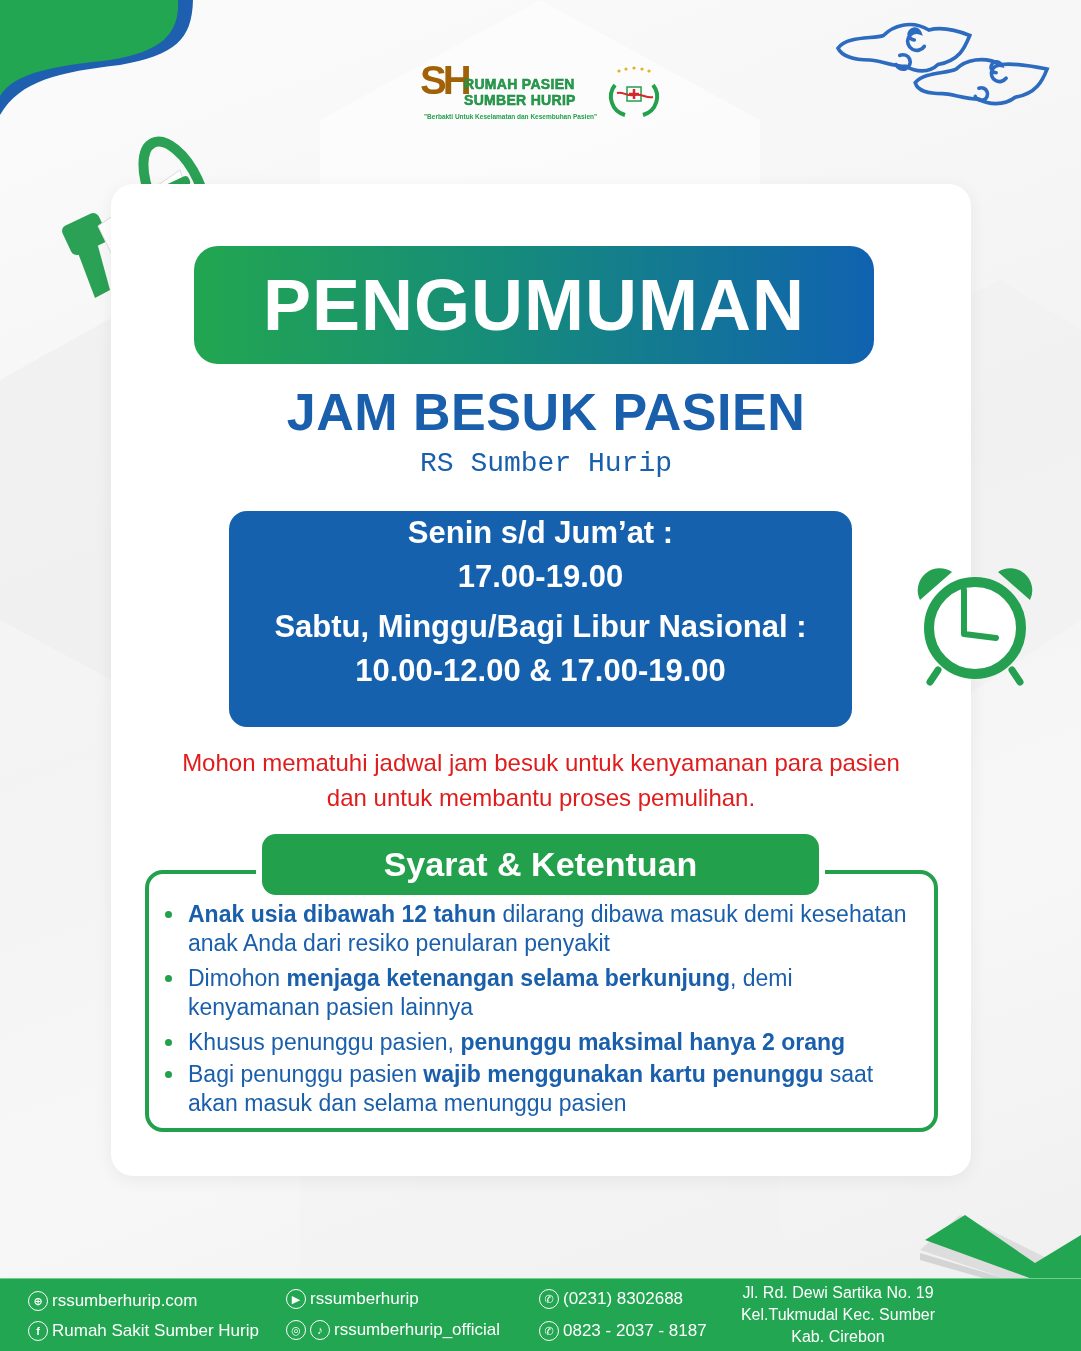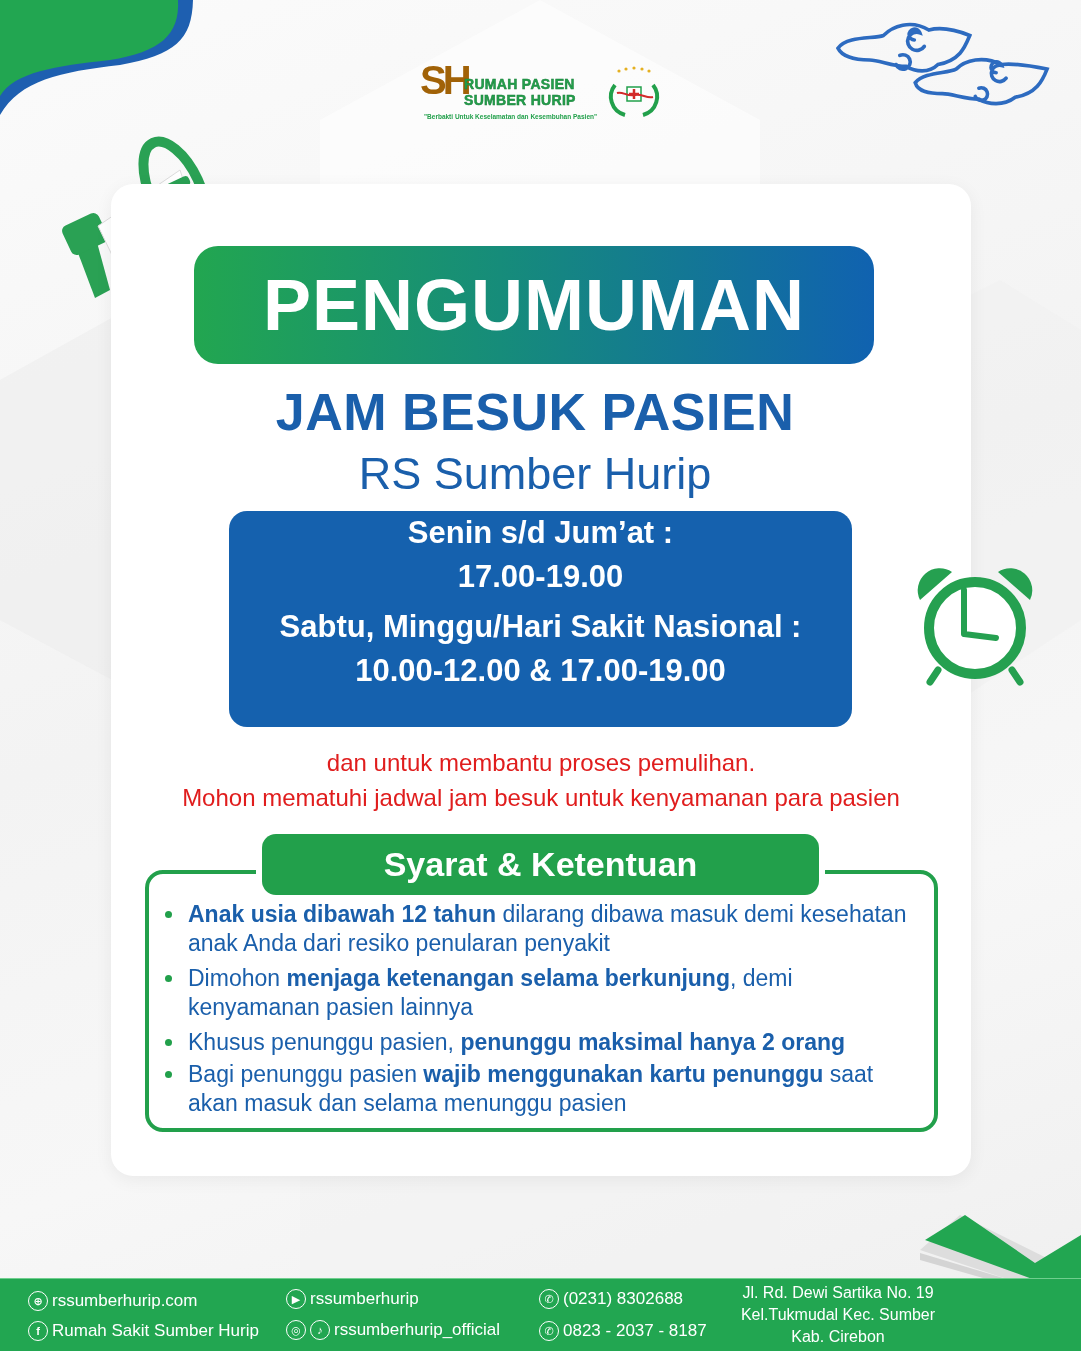--- a/index.html
+++ b/index.html
@@ -40,24 +40,24 @@
   .title-banner {
     position: absolute; left: 194px; top: 246px; width: 680px; height: 118px;
     border-radius: 24px;
     background: linear-gradient(90deg, #22a650 0%, #168c7a 45%, #1062b0 100%);
     display: flex; align-items: center; justify-content: center;
   }
   .title-banner span {
     color: #fff; font-weight: bold; font-size: 72px; letter-spacing: 1px;
   }
   .subtitle {
-    position: absolute; left: 105px; width: 860px; text-align: center; color: #1a5fab;
+    position: absolute; left: 116px; width: 860px; text-align: center; color: #1a5fab;
   }
   .subtitle.main { top: 382px; font-size: 52px; font-weight: bold; letter-spacing: 0.5px; }
-  .subtitle.sub { top: 448px; font-size: 45px; }
+  .subtitle.sub { top: 448px; font-size: 28px; font-family: Liberation Mono, monospace; }
 
   .schedule {
     position: absolute; left: 229px; top: 511px; width: 623px; height: 216px;
     background: #1561ae; border-radius: 18px; color: #fff; text-align: center;
   }
   .schedule .line { font-size: 31px; font-weight: bold; line-height: 44px; }
   .schedule .time { font-size: 31px; font-weight: bold; line-height: 44px; margin-bottom: 6px; }
 
   .notice {
     position: absolute; left: 111px; top: 745px; width: 860px; text-align: center;
@@ -162,27 +162,27 @@
 <div class="title-banner">
   <span>PENGUMUMAN</span>
 </div>
 
 <div class="subtitle main">JAM BESUK PASIEN</div>
 <div class="subtitle sub">RS Sumber Hurip</div>
 
 <div class="schedule">
   <div class="line">Senin s/d Jum’at :</div>
   <div class="time">17.00-19.00</div>
-  <div class="line">Sabtu, Minggu/Hari Sakit Nasional :</div>
+  <div class="line">Sabtu, Minggu/Bagi Libur Nasional :</div>
   <div class="time">10.00-12.00 &amp; 17.00-19.00</div>
 </div>
 
 <div class="notice">
+  <div>Mohon mematuhi jadwal jam besuk untuk kenyamanan para pasien</div>
   <div>dan untuk membantu proses pemulihan.</div>
-  <div>Mohon mematuhi jadwal jam besuk untuk kenyamanan para pasien</div>
 </div>
 
 <svg class="alarm" viewBox="0 0 126 128">
   <path d="M8,40 A22,22 0 0,1 40,12 Z" fill="#25a050"></path>
   <path d="M118,40 A22,22 0 0,0 86,12 Z" fill="#25a050"></path>
   <circle cx="63" cy="68" r="46" fill="#fff" stroke="#25a050" stroke-width="10"></circle>
   <path d="M52,30 L52,74 L84,78" fill="none" stroke="#25a050" stroke-width="6" stroke-linecap="round" stroke-linejoin="round"></path>
   <path d="M26,110 L18,122 M100,110 L108,122" stroke="#25a050" stroke-width="7" stroke-linecap="round"></path>
 </svg>
 

